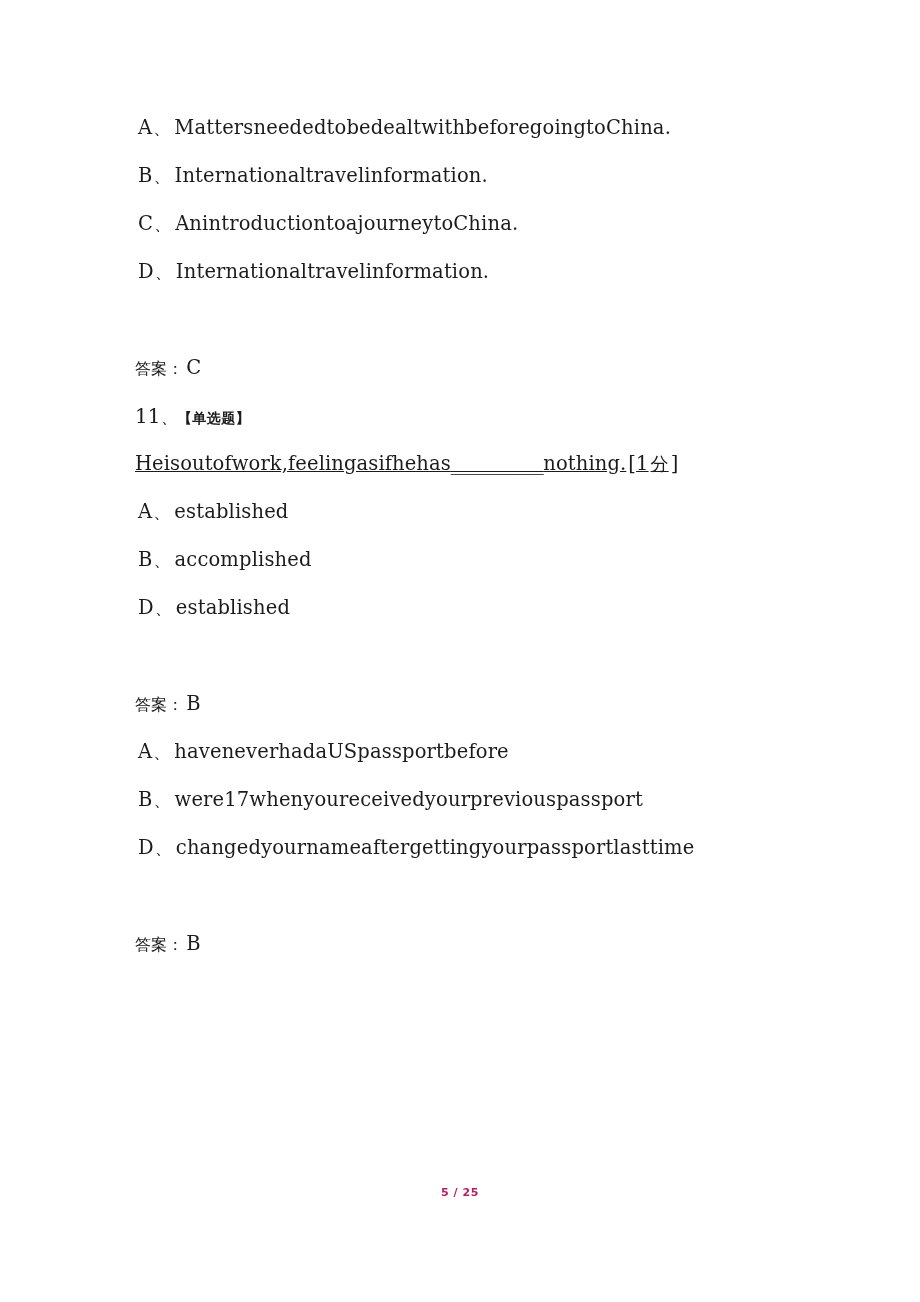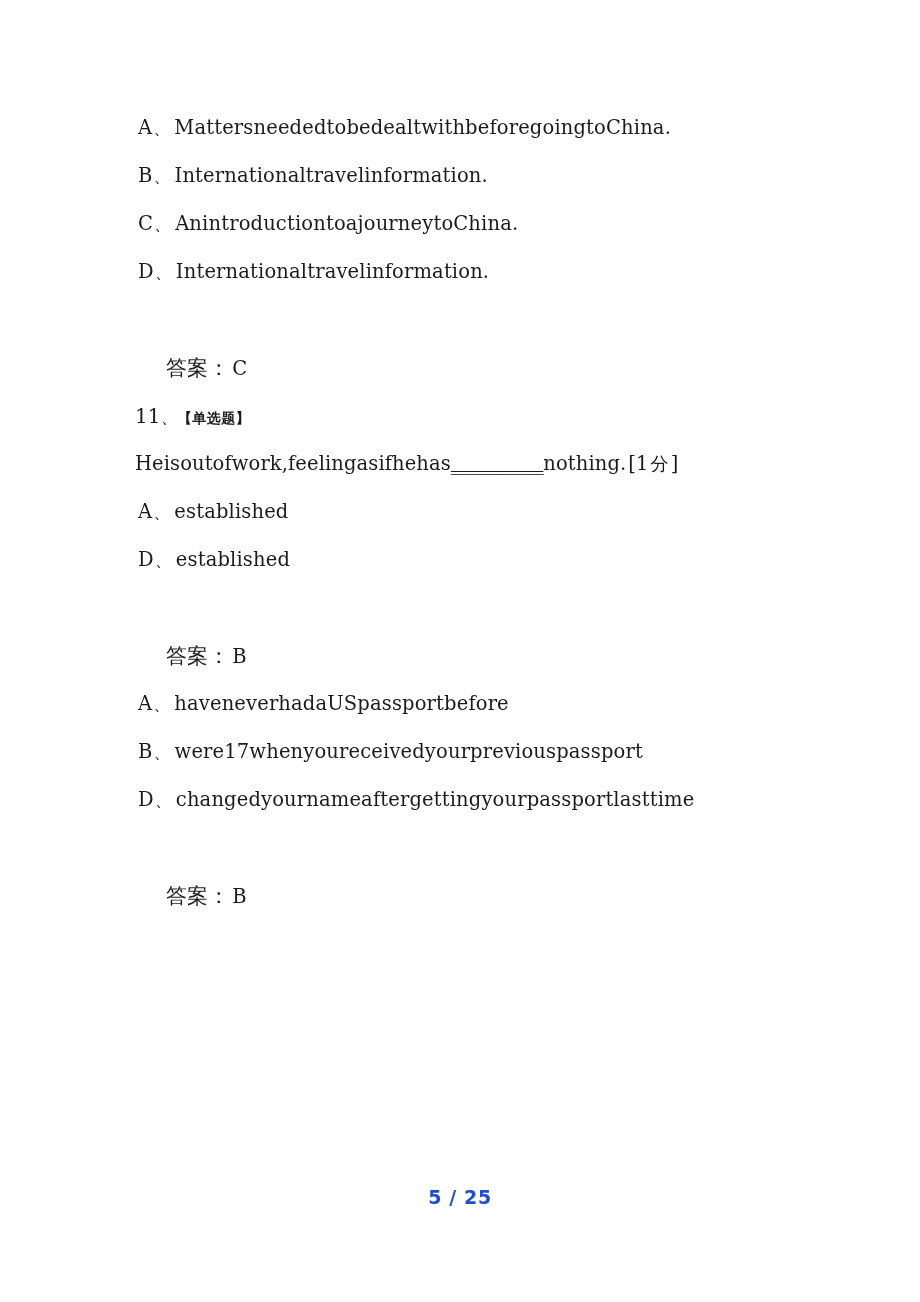--- a/index.html
+++ b/index.html
@@ -62,23 +62,22 @@
     font-size: 17px;
     padding: 0 4px 0 1px;
   }
 
   .opt .opt-text {
     font-family: "DejaVu Serif", "Liberation Serif", serif;
     letter-spacing: 0.15px;
   }
 
   .answer .answer-label {
-    font-family: Liberation Serif, serif;
-    font-size: 21px;
-    margin-left: 31px;
+    font-family: Liberation Mono, monospace;
+    font-size: 16px;
   }
   .answer .answer-value {
     font-family: "DejaVu Serif", "Liberation Serif", serif;
     font-size: 19.5px;
     padding-left: 3px;
   }
 
   .qhead {
     font-weight: bold;
     font-size: 20px;
@@ -95,20 +94,21 @@
   .qhead .qtype {
     font-family: "DejaVu Sans", "Liberation Sans", sans-serif;
     font-weight: bold;
     font-size: 14px;
     letter-spacing: 0.5px;
   }
 
   .stem {
     font-size: 19.5px;
     letter-spacing: 0.1px;
+    text-decoration: underline;
   }
   .stem .blank {
     text-decoration: underline;
     letter-spacing: -0.5px;
   }
   .stem .points {
     font-family: "DejaVu Serif", "Liberation Serif", serif;
     padding-left: 2px;
   }
   .stem .points .cn {
@@ -118,22 +118,22 @@
   }
 
   .footer {
     position: absolute;
     left: 0;
     top: 1186px;
     width: 920px;
     text-align: center;
     font-family: "DejaVu Sans", "Liberation Sans", sans-serif;
     font-weight: bold;
-    font-size: 19px;
-    color: #1d4ed8;
+    font-size: 11px;
+    color: #be185d;
     letter-spacing: 0.6px;
   }
 </style>
 </head>
 <body>
 
 <div class="page">
 
   <div class="content">
 
@@ -161,20 +161,23 @@
     </div>
 
     <div class="line stem">
       <span>Heisoutofwork,feelingasifhehas</span><span class="blank">__________</span><span>nothing.</span><span class="points"><span>[</span><span>1</span><span class="cn">分</span><span>]</span></span>
     </div>
 
     <div class="line opt">
       <span class="marker"><span class="marker-letter">A</span><span class="marker-sep">、</span></span><span class="opt-text">established</span>
     </div>
     <div class="line opt">
+      <span class="marker"><span class="marker-letter">B</span><span class="marker-sep">、</span></span><span class="opt-text">accomplished</span>
+    </div>
+    <div class="line opt">
       <span class="marker"><span class="marker-letter">D</span><span class="marker-sep">、</span></span><span class="opt-text">established</span>
     </div>
 
     <div class="spacer"></div>
 
     <div class="line answer">
       <span class="answer-label">答案：</span><span class="answer-value">B</span>
     </div>
 
 

